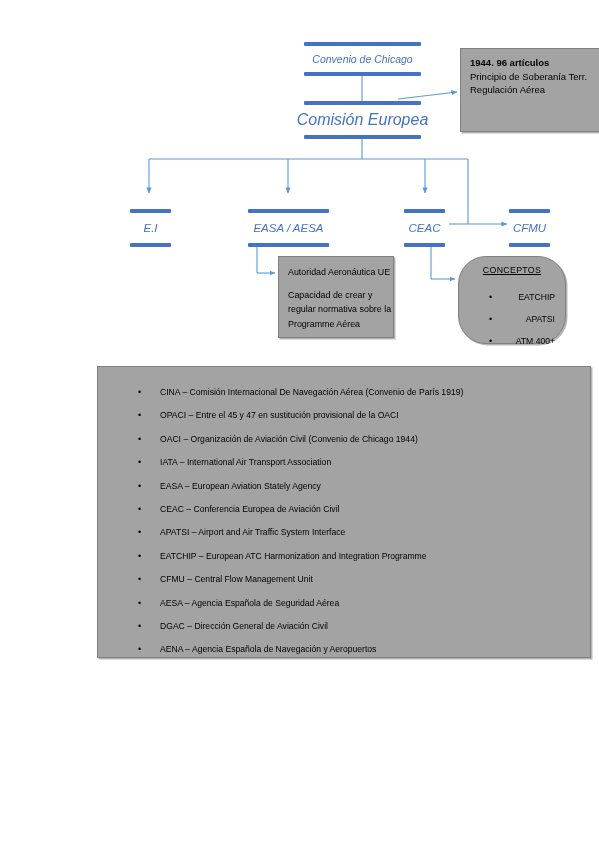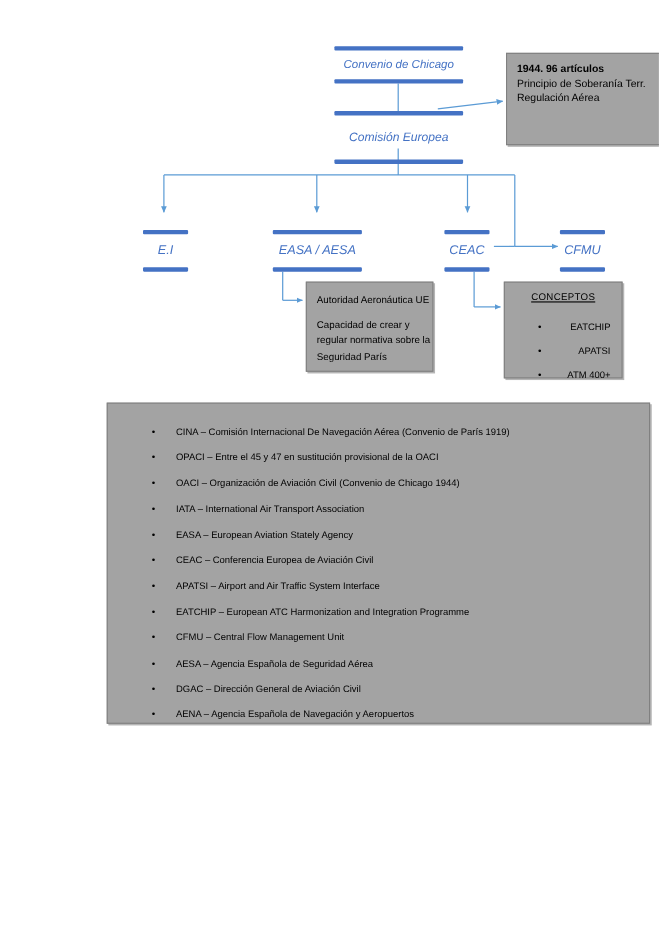--- a/index.html
+++ b/index.html
@@ -83,21 +83,21 @@
   </svg>
 
   <div class="node" style="left:258px;top:42px;width:117px;">
     <div class="bar"></div>
     <div class="lbl" style="height:26px;font-size:10.5px;">Convenio de Chicago</div>
     <div class="bar"></div>
   </div>
 
   <div class="node" style="left:258px;top:101px;width:117px;">
     <div class="bar"></div>
-    <div class="lbl" style="height:40px;font-size:11px;">Comisión Europea</div>
+    <div class="lbl" style="height:30px;font-size:16px;">Comisión Europea</div>
     <div class="bar"></div>
   </div>
 
   <div class="node" style="left:84px;top:209px;width:41px;">
     <div class="bar"></div>
     <div class="lbl" style="height:30px;font-size:11.5px;">E.I</div>
     <div class="bar"></div>
   </div>
 
   <div class="node" style="left:202px;top:209px;width:81px;">
@@ -122,24 +122,24 @@
     <div class="line" style="font-weight:bold;">1944.   96 artículos</div>
     <div class="line">Principio de Soberanía Terr.</div>
     <div class="line">Regulación Aérea</div>
   </div>
 
   <div class="obox authbox" style="left:232px;top:256px;width:116px;height:82px;">
     <div class="line">Autoridad Aeronáutica UE</div>
     <div class="gap"></div>
     <div class="line">Capacidad de crear y</div>
     <div class="line">regular normativa sobre la</div>
-    <div class="line">Seguridad París</div>
+    <div class="line">Programme Aérea</div>
   </div>
 
-  <div class="obox conbox" style="left:412px;top:256px;width:108px;height:88px;">
+  <div class="obox conbox" style="left:412px;top:256px;width:108px;height:88px;border-radius:28px;">
     <div class="title">CONCEPTOS</div>
     <ul>
       <li>EATCHIP</li>
       <li>APATSI</li>
       <li>ATM 400+</li>
     </ul>
   </div>
 
   <div class="obox glossary" style="left:51px;top:366px;width:494px;height:292px;">
     <ul>

